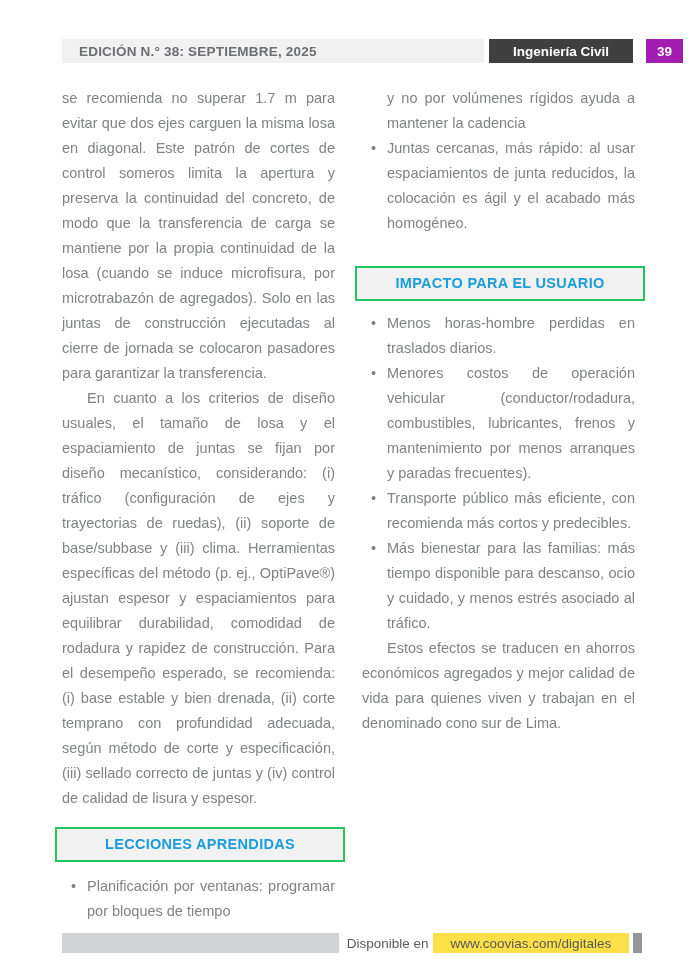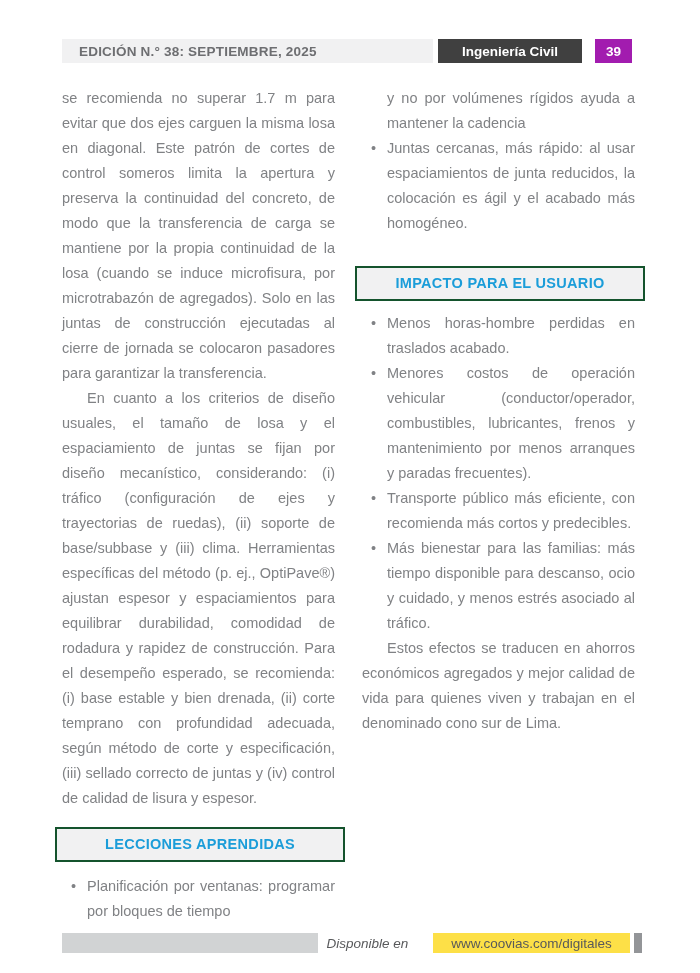--- a/index.html
+++ b/index.html
@@ -11,21 +11,21 @@
     background: #ffffff;
     font-family: "Liberation Sans", sans-serif;
     overflow: hidden;
   }
 
   
   .header {
     position: absolute;
     left: 62px;
     top: 39px;
-    width: 570px;
+    width: 621px;
     height: 24px;
     display: flex;
     align-items: stretch;
   }
   .edition-bar {
     flex: 1;
     background: #f1f1f2;
     color: #6d6e71;
     font-size: 13.5px;
     font-weight: bold;
@@ -85,21 +85,21 @@
     top: 0;
   }
   .bullet-cont {
     padding-left: 25px;
     text-align: justify;
   }
 
   .heading-box {
     margin-left: -7px;
     margin-right: -10px;
-    border: 2px solid #14532d;
+    border: 2px solid #22c55e;
     background: #f1f1f2;
     color: #1b9dd9;
     font-weight: bold;
     font-size: 14.5px;
     text-align: center;
     padding: 3px 0;
     letter-spacing: 0.3px;
   }
   .heading-box.mt-left  { margin-top: 16px; margin-bottom: 12px; }
   .heading-box.mt-right { margin-top: 30px; margin-bottom: 10px; }
@@ -116,23 +116,22 @@
     font-size: 13.5px;
   }
   .footer-bar {
     width: 313px;
     background: #d1d3d4;
   }
   .footer-label {
     color: #58595b;
     display: flex;
     align-items: center;
-    padding: 0 25px 0 8px;
+    padding: 0 4px 0 8px;
     white-space: nowrap;
-    font-style: italic;
   }
   .footer-url-box {
     background: #fde047;
     color: #58595b;
     display: flex;
     align-items: center;
     padding: 0 18px;
     white-space: nowrap;
   }
   .footer-square {
@@ -156,22 +155,22 @@
     <p class="para">se recomienda no superar 1.7 m para evitar que dos ejes carguen la misma losa en diagonal. Este patrón de cortes de control someros limita la apertura y preserva la continuidad del concreto, de modo que la transferencia de carga se mantiene por la propia continuidad de la losa (cuando se induce microfisura, por microtrabazón de agregados). Solo en las juntas de construcción ejecutadas al cierre de jornada se colocaron pasadores para garantizar la transferencia.</p>
     <p class="para indented">En cuanto a los criterios de diseño usuales, el tamaño de losa y el espaciamiento de juntas se fijan por diseño mecanístico, considerando: (i) tráfico (configuración de ejes y trayectorias de ruedas), (ii) soporte de base/subbase y (iii) clima. Herramientas específicas del método (p. ej., OptiPave®) ajustan espesor y espaciamientos para equilibrar durabilidad, comodidad de rodadura y rapidez de construcción. Para el desempeño esperado, se recomienda: (i) base estable y bien drenada, (ii) corte temprano con profundidad adecuada, según método de corte y especificación, (iii) sellado correcto de juntas y (iv) control de calidad de lisura y espesor.</p>
     <div class="heading-box mt-left">LECCIONES APRENDIDAS</div>
     <div class="bullet">Planificación por ventanas: programar por bloques de tiempo</div>
   </div>
 
   <div class="col col-right">
     <div class="bullet-cont">y no por volúmenes rígidos ayuda a mantener la cadencia</div>
     <div class="bullet">Juntas cercanas, más rápido: al usar espaciamientos de junta reducidos, la colocación es ágil y el acabado más homogéneo.</div>
     <div class="heading-box mt-right">IMPACTO PARA EL USUARIO</div>
-    <div class="bullet">Menos horas-hombre perdidas en traslados acabado.</div>
-    <div class="bullet">Menores costos de operación vehicular (conductor/operador, combustibles, lubricantes, frenos y mantenimiento por menos arranques y paradas frecuentes).</div>
+    <div class="bullet">Menos horas-hombre perdidas en traslados diarios.</div>
+    <div class="bullet">Menores costos de operación vehicular (conductor/rodadura, combustibles, lubricantes, frenos y mantenimiento por menos arranques y paradas frecuentes).</div>
     <div class="bullet">Transporte público más eficiente, con recomienda más cortos y predecibles.</div>
     <div class="bullet">Más bienestar para las familias: más tiempo disponible para descanso, ocio y cuidado, y menos estrés asociado al tráfico.</div>
     <p class="para indented">Estos efectos se traducen en ahorros económicos agregados y mejor calidad de vida para quienes viven y trabajan en el denominado cono sur de Lima.</p>
   </div>
 
   <div class="footer">
     <div class="footer-bar"></div>
     <div class="footer-label">Disponible en</div>
     <div class="footer-url-box">www.coovias.com/digitales</div>
     <div class="footer-square"></div>

